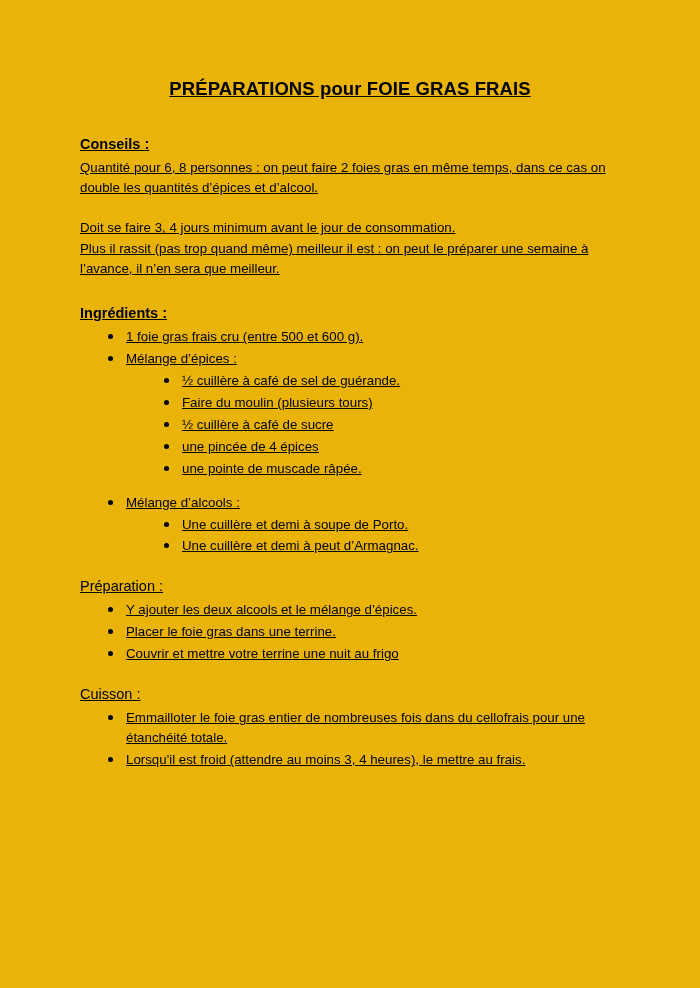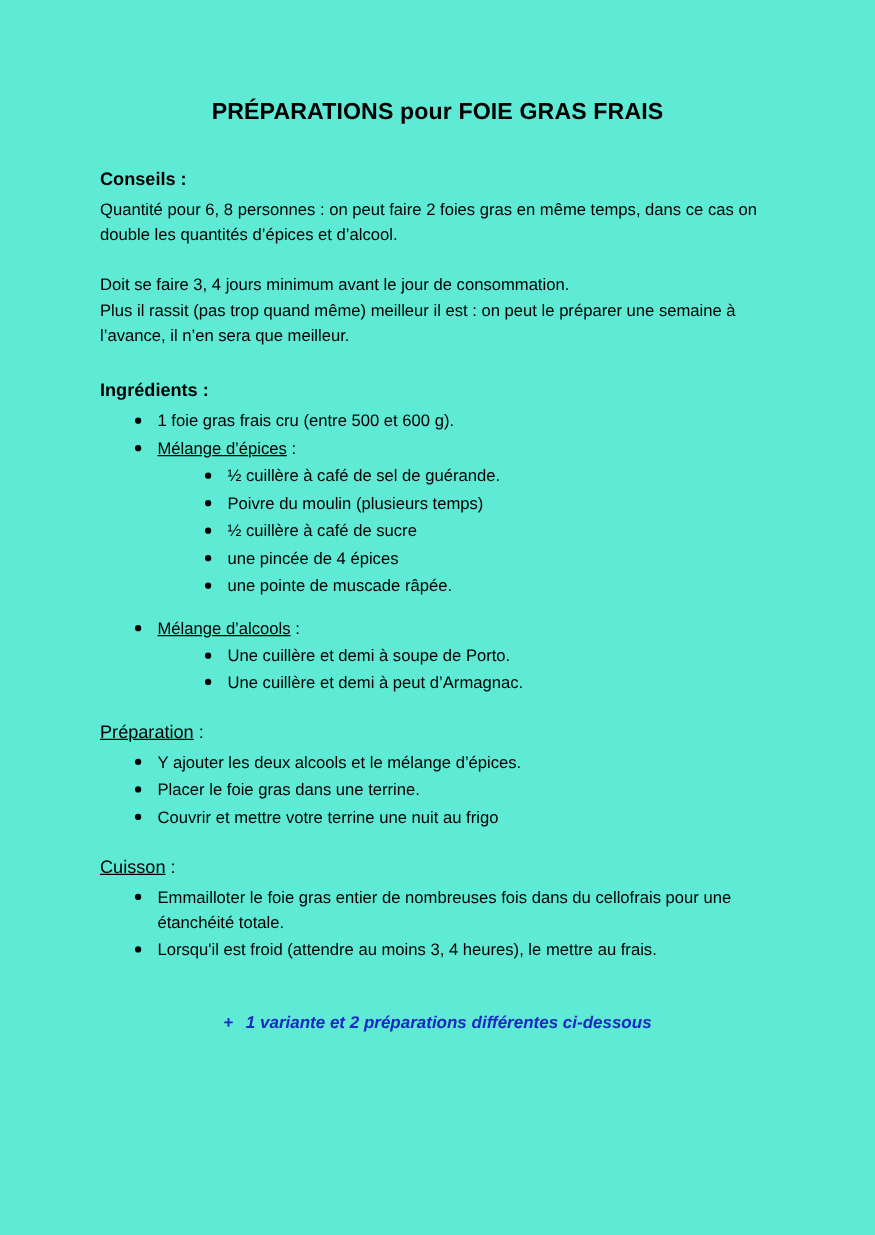--- a/index.html
+++ b/index.html
@@ -12,21 +12,22 @@
     background: #ffffff;
     font-family: "Liberation Sans", sans-serif;
     color: #000000;
   }
   .page {
     position: relative;
     width: 700px;
     height: 988px;
     box-sizing: border-box;
     padding: 78px 80px 40px 80px;
-    background: #5eead4;
+    background: #eab308;
+    text-decoration: underline;
   }
   .doc-title {
     text-align: center;
     font-size: 18.5px;
     font-weight: bold;
     letter-spacing: 0.1px;
     margin: 0 0 36px 0;
     color: #000;
   }
   .section-heading {
@@ -115,21 +116,21 @@
 
   <div>
     <div class="section-heading">Ingrédients :</div>
     <ul class="lvl1">
       <li class="spaced"><span>1 foie gras frais cru (entre 500 et 600 g).</span></li>
 
       <li class="sub-head">
         <span class="u">Mélange d’épices</span><span> :</span>
         <ul class="lvl2">
           <li><span>½ cuillère à café de sel de guérande.</span></li>
-          <li><span>Poivre du moulin (plusieurs temps)</span></li>
+          <li><span>Faire du moulin (plusieurs tours)</span></li>
           <li><span>½ cuillère à café de sucre</span></li>
           <li><span>une pincée de 4 épices</span></li>
           <li><span>une pointe de muscade râpée.</span></li>
         </ul>
       </li>
 
       <li class="sub-head" style="margin-top:14px;">
         <span class="u">Mélange d’alcools</span><span> :</span>
         <ul class="lvl2">
           <li><span>Une cuillère et demi à soupe de Porto.</span></li>
@@ -157,17 +158,14 @@
   <div>
     <div class="section-heading-plain">
       <span class="u">Cuisson</span><span> :</span>
     </div>
     <ul class="lvl1">
       <li><span>Emmailloter le foie gras entier de nombreuses fois dans du cellofrais pour une étanchéité totale.</span></li>
       <li><span>Lorsqu'il est froid (attendre au moins 3, 4 heures), le mettre au frais.</span></li>
     </ul>
   </div>
 
-  <div class="footer-note">
-    <span class="plus">+</span><span>1 variante et 2 préparations différentes ci-dessous</span>
-  </div>
 
 </div>
 
 </body></html>

